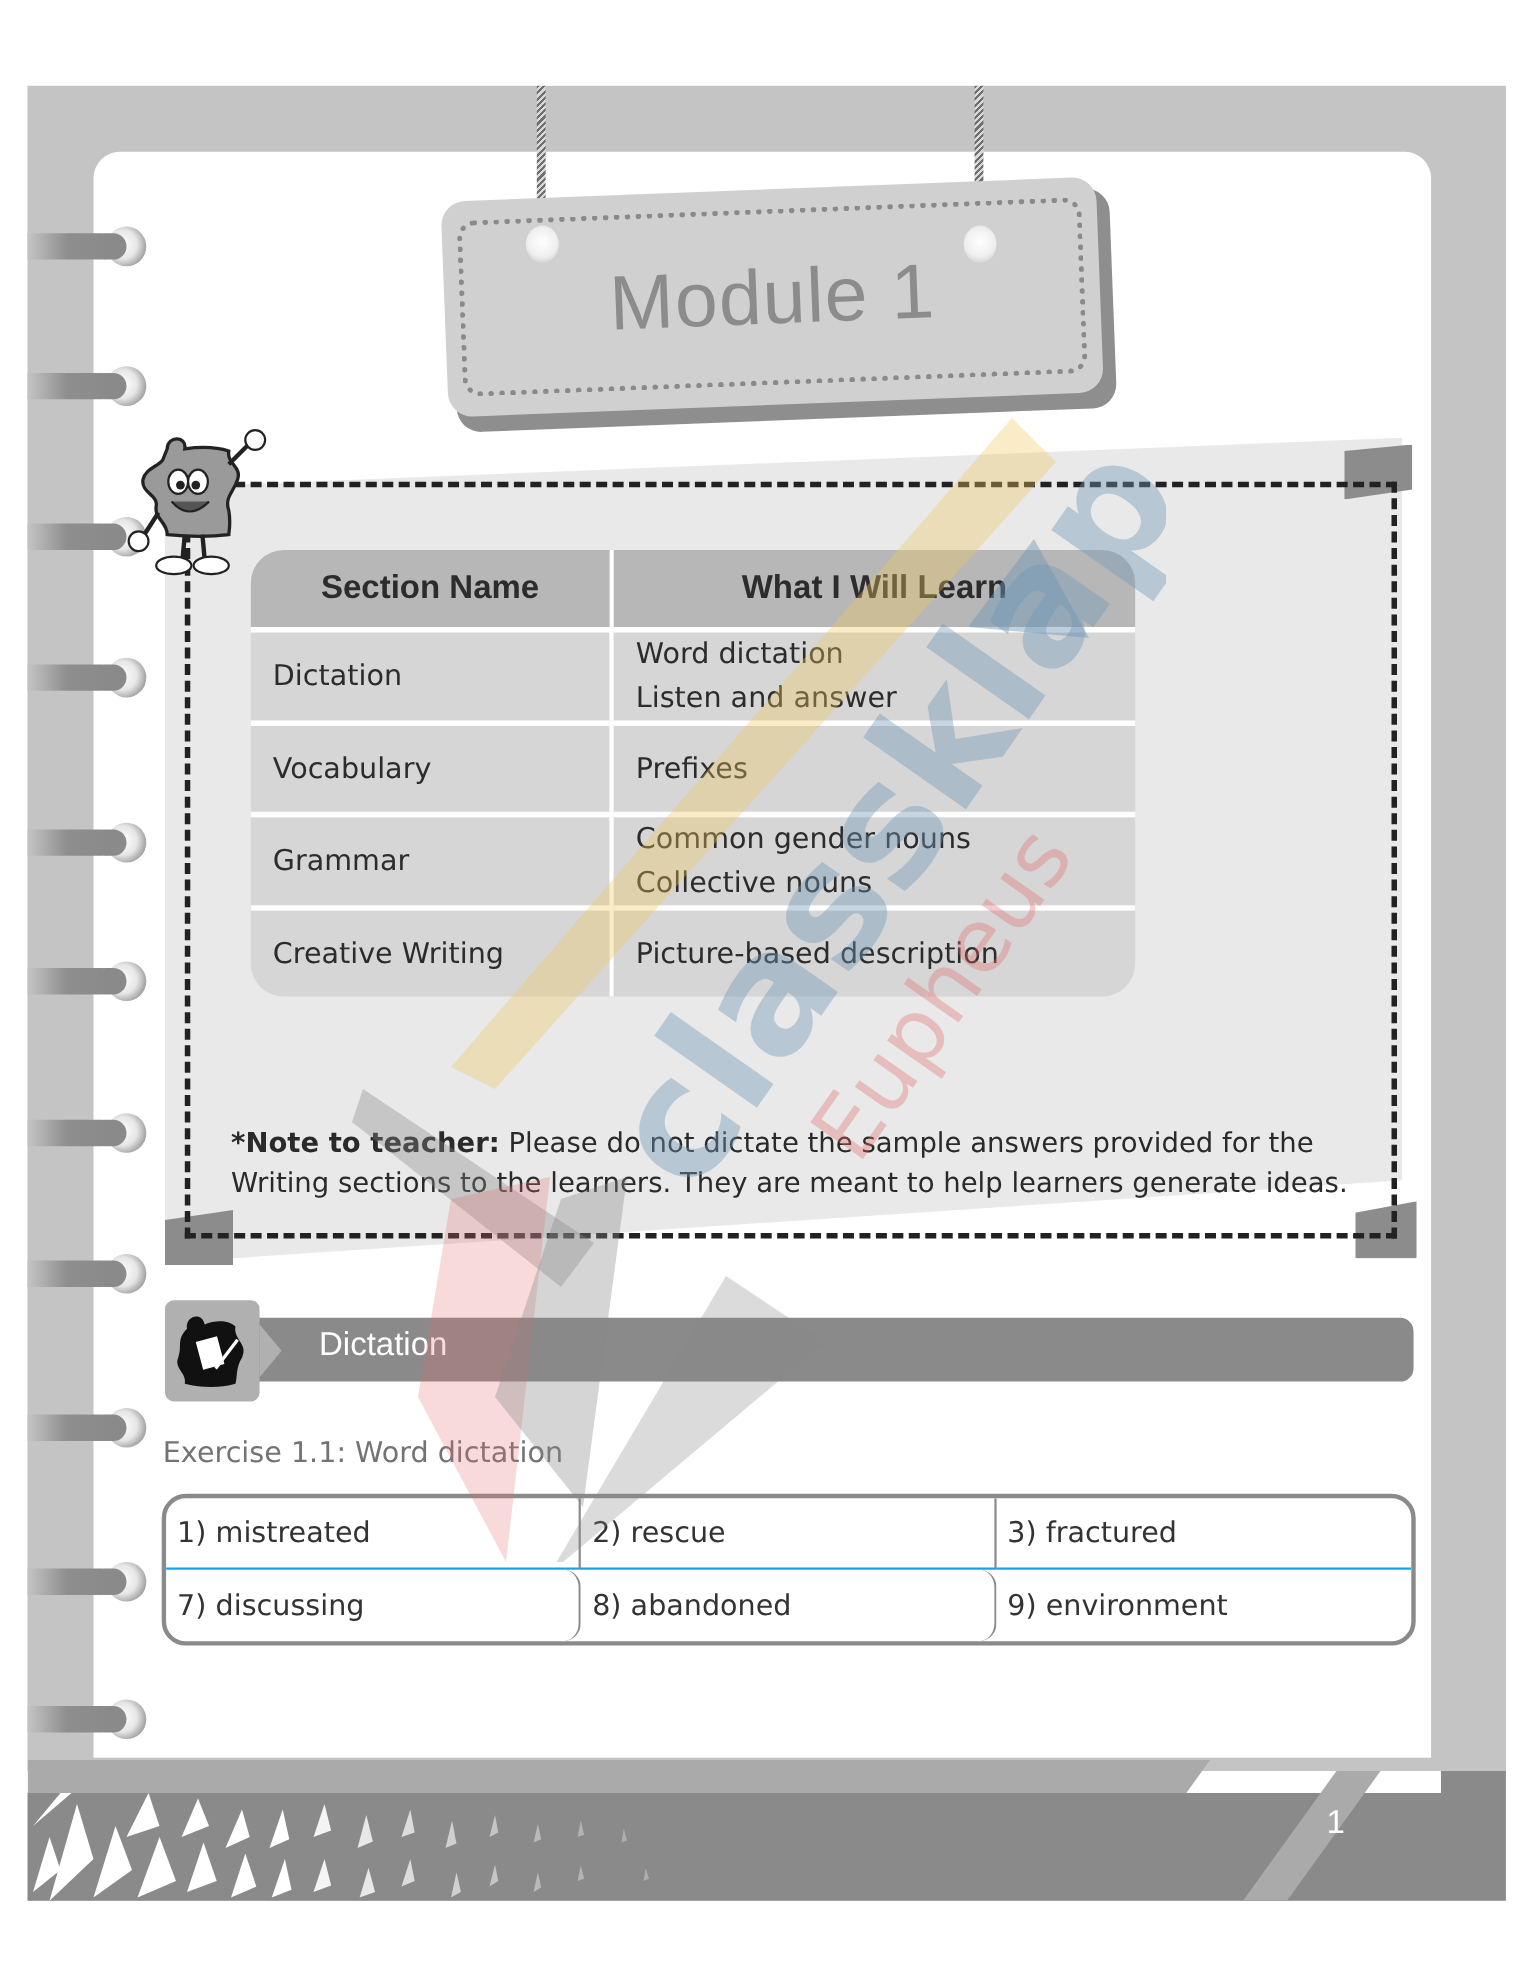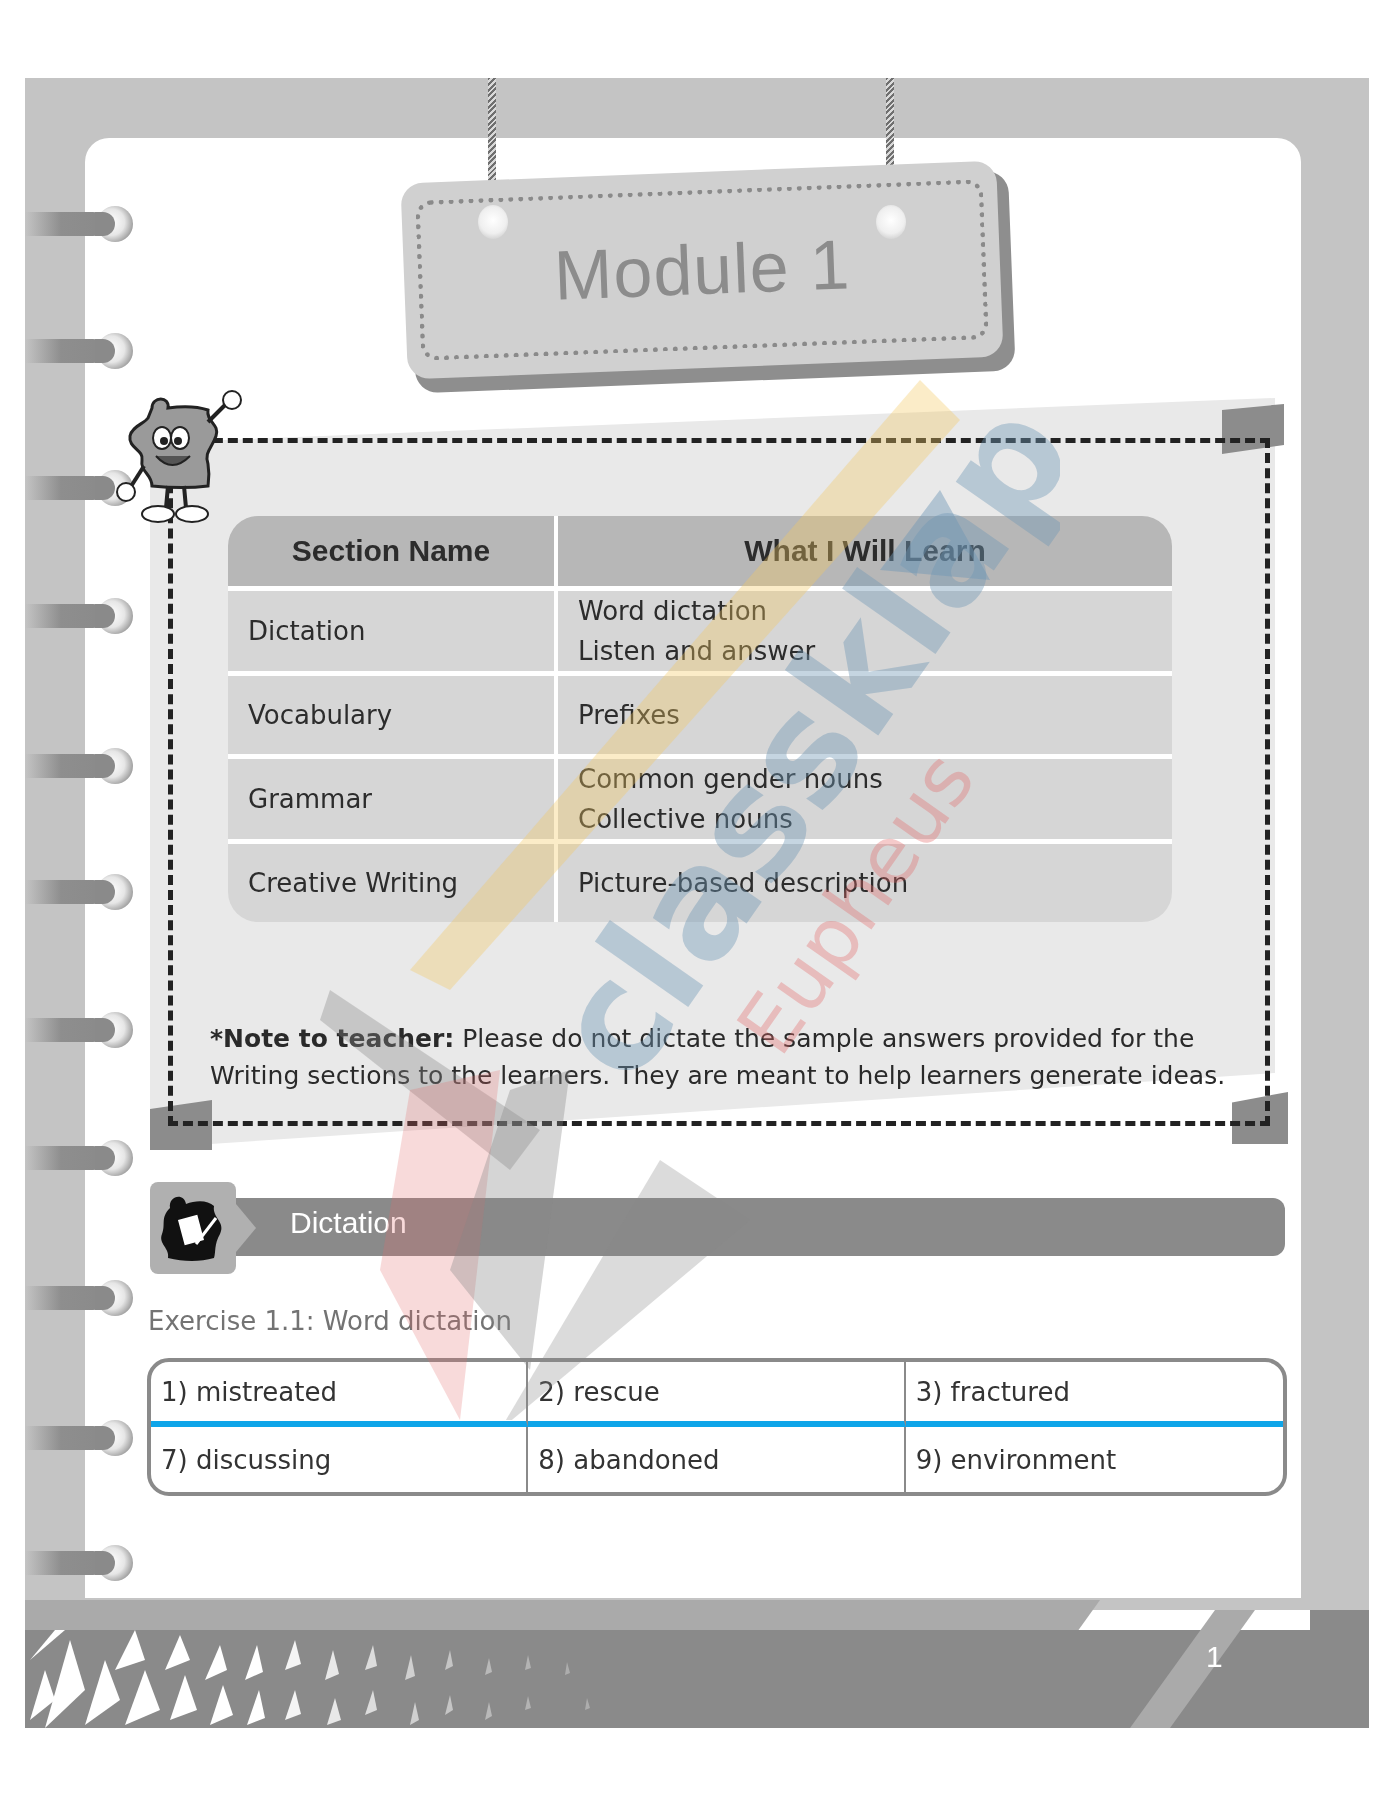--- a/index.html
+++ b/index.html
@@ -26,42 +26,42 @@
   .eyelet { position: absolute; width: 30px; height: 34px; border-radius: 50%;
     background: radial-gradient(circle at 50% 45%, #ffffff 0%, #efefef 55%, #bdbdbd 100%); }
 
   .info-bg { position: absolute; left: 150px; top: 398px; width: 1125px; height: 750px; background: #e9e9e9;
     clip-path: polygon(0 6%, 100% 0%, 100% 90%, 0 100%); }
   .dashed { position: absolute; left: 168px; top: 438px; width: 1102px; height: 688px; border: 5px dashed #222; border-bottom-width: 5px; }
   .tab-corner { position: absolute; background: #8c8c8c; }
 
   .mascot { position: absolute; left: 112px; top: 388px; width: 150px; height: 140px; }
 
-  table.learn { position: absolute; left: 228px; top: 516px; width: 944px; border-collapse: separate; border-spacing: 0; }
+  table.learn { position: absolute; left: 228px; top: 500px; width: 804px; border-collapse: separate; border-spacing: 0; }
   table.learn th { background: #b7b7b7; height: 70px; font-family: "Liberation Sans", sans-serif; font-weight: bold; font-size: 30px; color: #2c2c2c; }
   table.learn th:first-child { border-top-left-radius: 30px; width: 330px; border-right: 4px solid #ffffff; }
   table.learn th:last-child { border-top-right-radius: 30px; }
   table.learn td { background: #d6d6d6; font-size: 26px; color: #2c2c2c; padding: 0 20px; border-top: 5px solid #ffffff; height: 83px; line-height: 40px; }
   table.learn td:first-child { border-right: 4px solid #ffffff; }
   table.learn tr:last-child td:first-child { border-bottom-left-radius: 30px; }
   table.learn tr:last-child td:last-child { border-bottom-right-radius: 30px; }
 
   .note { position: absolute; left: 210px; top: 1020px; width: 1040px; font-size: 25px; line-height: 37px; color: #2a2a2a; }
   .note b { font-weight: bold; margin-top: 44px; }
 
   .sec-bar { position: absolute; left: 220px; top: 1198px; width: 1065px; height: 58px; background: #8a8a8a; border-radius: 0 12px 12px 0; }
   .sec-icon { position: absolute; left: 150px; top: 1182px; width: 86px; height: 92px; background: #b0b0b0; border-radius: 8px; }
   .sec-icon::after { content: ""; position: absolute; right: -20px; top: 22px; border-top: 24px solid transparent; border-bottom: 24px solid transparent; border-left: 20px solid #b0b0b0; }
   .sec-title { position: absolute; left: 290px; top: 1206px; font-family: "Liberation Sans", sans-serif; font-size: 30px; color: #ffffff; }
   .ex-title { position: absolute; left: 148px; top: 1306px; font-size: 26px; color: #737373; }
 
   table.words { position: absolute; left: 147px; top: 1358px; width: 1140px; border-collapse: separate; border-spacing: 0; border: 4px solid #8a8a8a; border-radius: 22px; overflow: hidden; }
-  table.words td { height: 65px; font-size: 26px; color: #333; padding-left: 10px; border-right: 2px solid #8a8a8a; border-bottom: 6px solid #0ea5e9; width: 33.3%; }
+  table.words td { height: 65px; font-size: 26px; color: #333; padding-left: 10px; border-right: 2px solid #8a8a8a; border-bottom: 2px solid #0ea5e9; width: 33.3%; }
   table.words td:last-child { border-right: none; margin-left: 32px; }
-  table.words tr:last-child td { border-bottom: none; }
+  table.words tr:last-child td { border-bottom: none; border-radius: 16px; }
 
   .footer-band { position: absolute; left: 25px; top: 1600px; width: 1075px; height: 30px; background: #aaaaaa; clip-path: polygon(0 0, 100% 0, 98% 100%, 0 100%); }
   .footer { position: absolute; left: 25px; top: 1630px; width: 1344px; height: 98px; background: #8a8a8a; overflow: hidden; }
   .footer-top-right { position: absolute; left: 1310px; top: 1610px; width: 59px; height: 20px; background: #8a8a8a; }
   .page-slant { position: absolute; left: 1130px; top: 1610px; width: 125px; height: 118px; background: #aaaaaa; clip-path: polygon(68% 0, 100% 0, 32% 100%, 0 100%); }
   .page-num { position: absolute; left: 1206px; top: 1640px; font-size: 30px; color: #ffffff; font-family: "Liberation Sans", sans-serif; }
 
   .wm { position: absolute; pointer-events: none; }
 </style>
 </head>

